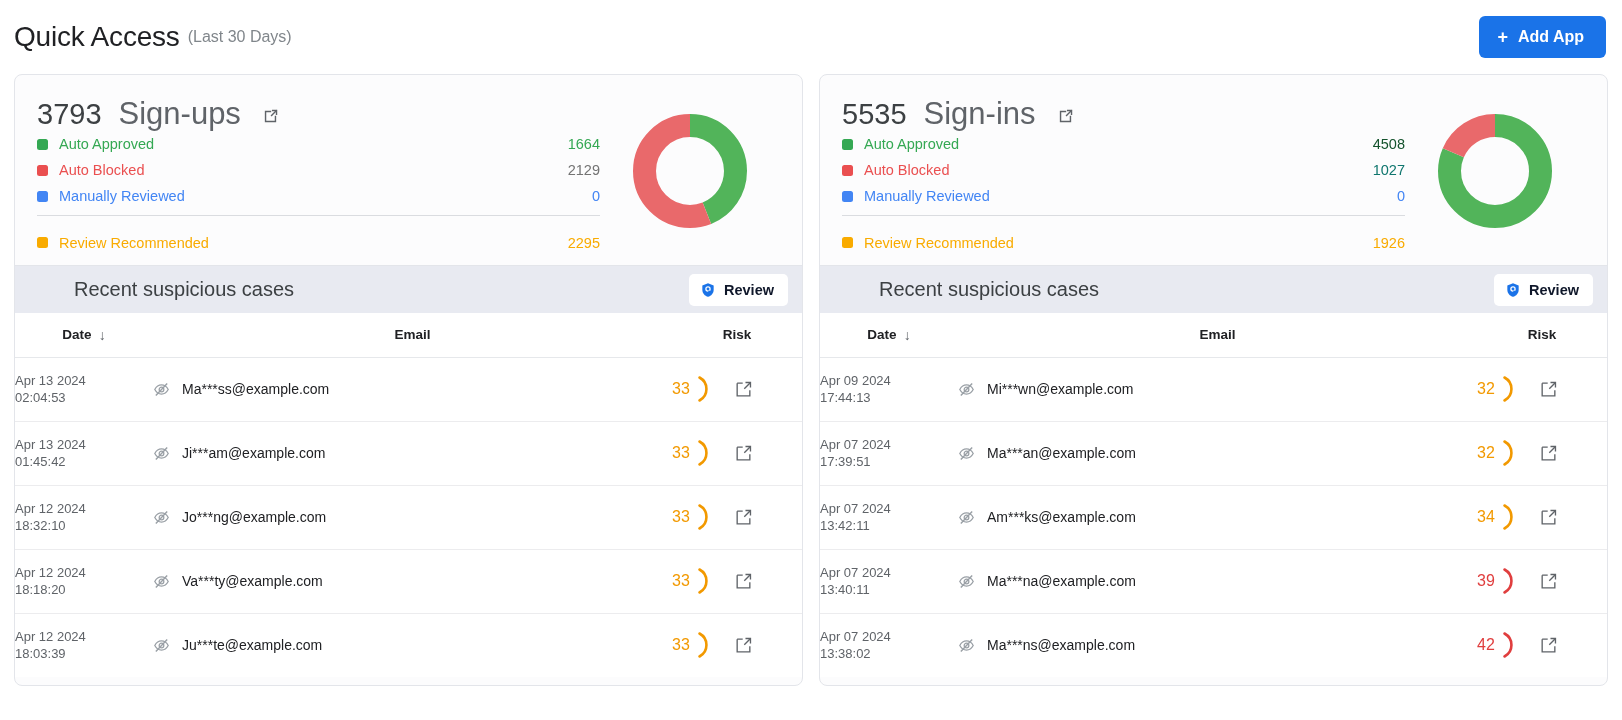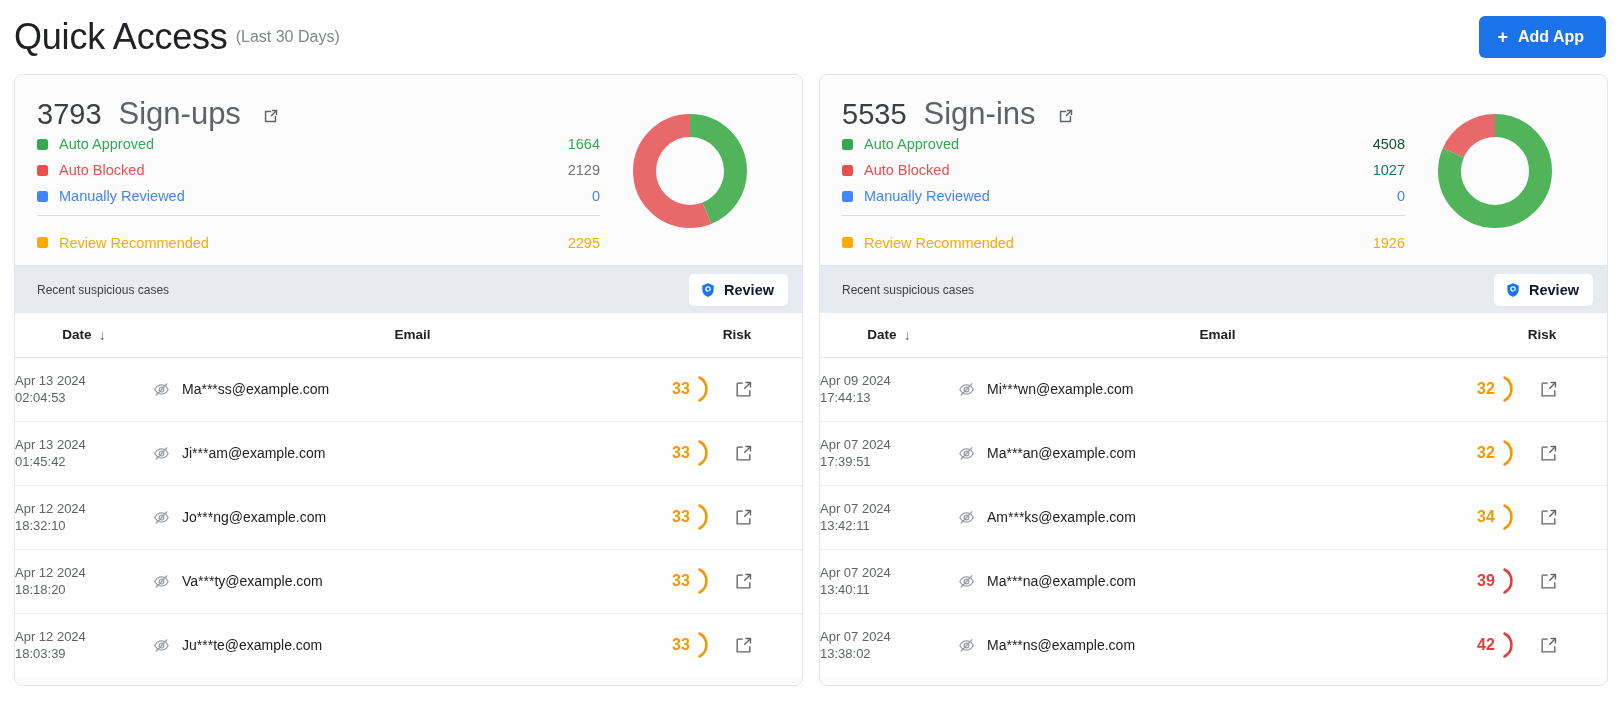--- a/index.html
+++ b/index.html
@@ -21,21 +21,21 @@
   
   .header {
     position: absolute;
     left: 0; top: 0;
     width: 1622px; height: 74px;
     display: flex;
     align-items: center;
     padding: 0 16px 0 14px;
   }
   .page-title {
-    font-size: 36px;
+    font-size: 28px;
     color: #202124;
     font-weight: 400;
     letter-spacing: -0.2px;
     line-height: 36px;
     white-space: nowrap;
   }
   .page-subtitle {
     font-size: 16px;
     color: #80868b;
     margin-left: 8px;
@@ -152,24 +152,25 @@
   
   .cases-bar {
     background: #e8eaf1;
     height: 48px;
     display: flex;
     align-items: center;
     padding: 0 14px 0 22px;
     border-top: 1px solid #e3e5ea;
   }
   .cases-title {
-    font-size: 12px;
+    font-size: 20px;
     color: #3c4043;
     flex: 1 1 auto;
     white-space: nowrap;
+    margin-left: 37px;
   }
   .review-button {
     background: #ffffff;
     border: none;
     border-radius: 5px;
     height: 32px;
     padding: 0 14px 0 11px;
     display: inline-flex;
     align-items: center;
     gap: 8px;
@@ -235,21 +236,20 @@
   .risk-inner {
     display: flex;
     align-items: center;
     justify-content: flex-start;
     gap: 22px;
   }
   .risk-gauge {
     position: relative;
     width: 40px; height: 30px;
     flex: 0 0 auto;
-    font-weight: bold;
   }
   .risk-score {
     position: absolute;
     left: 0; top: 50%;
     transform: translateY(-50%);
     font-size: 16px;
     line-height: 1;
   }
   .risk-arc { position: absolute; left: 0; top: 0; }
   .row-ext-link { width: 19px; height: 19px; flex: 0 0 auto; cursor: pointer; }

